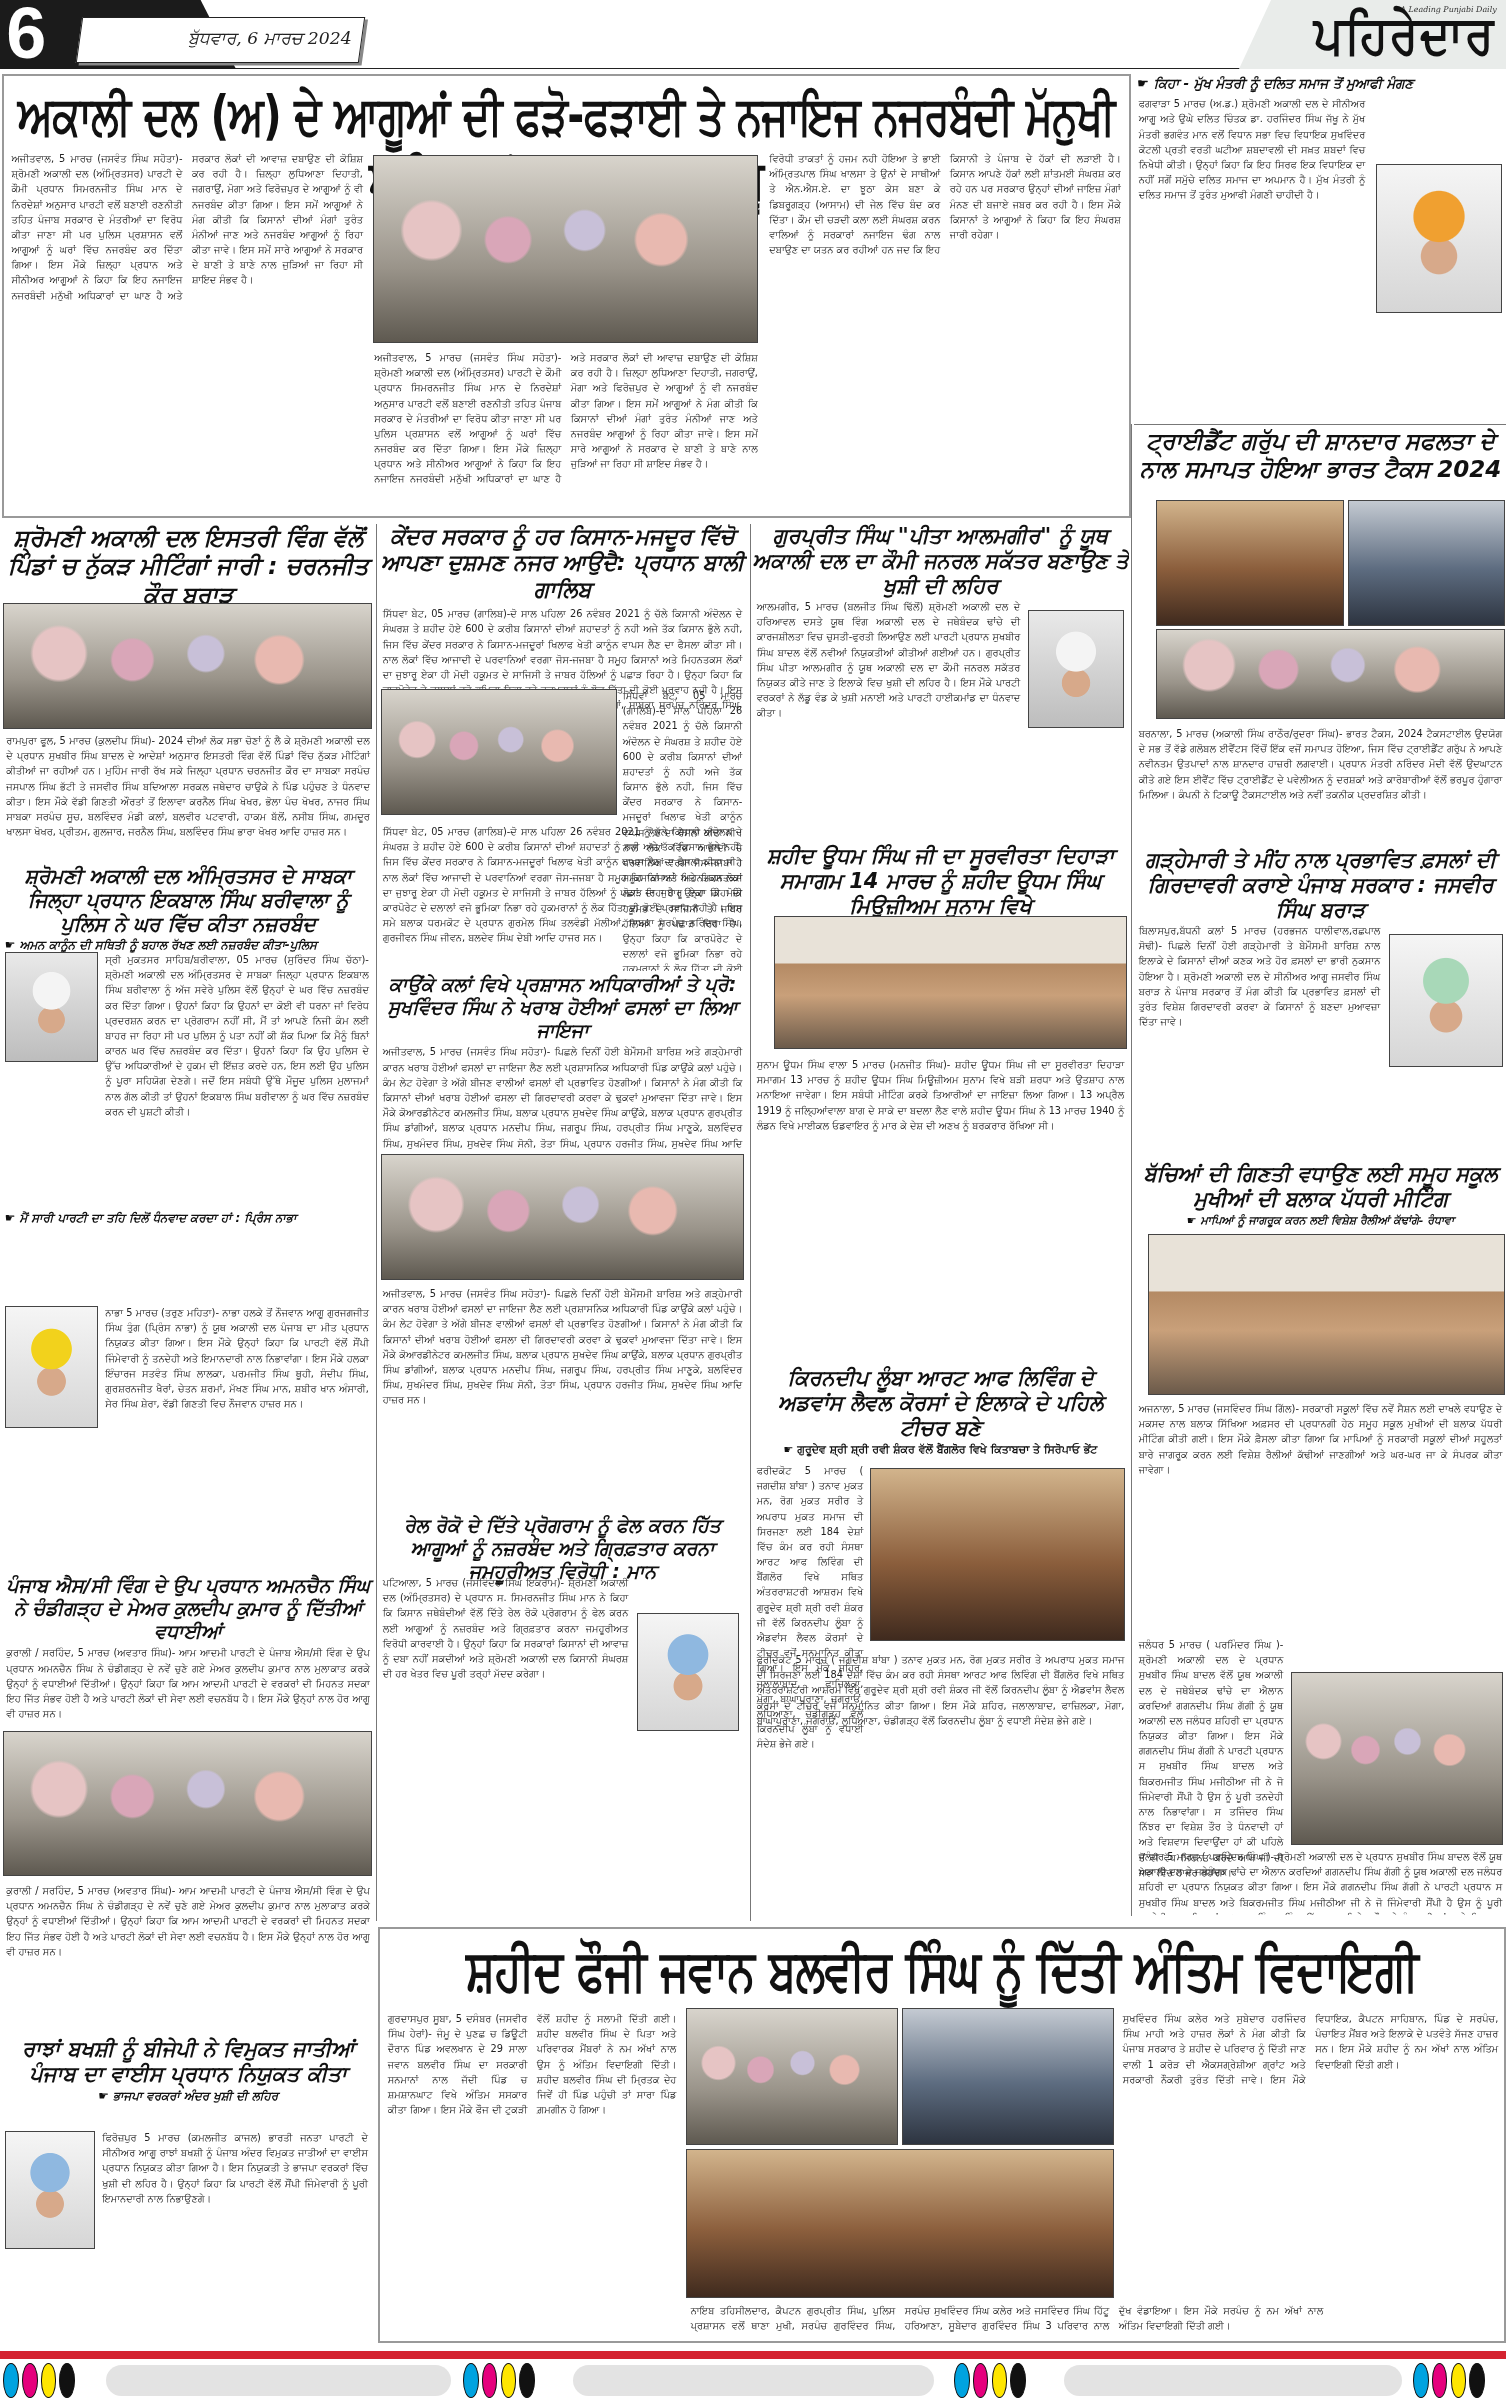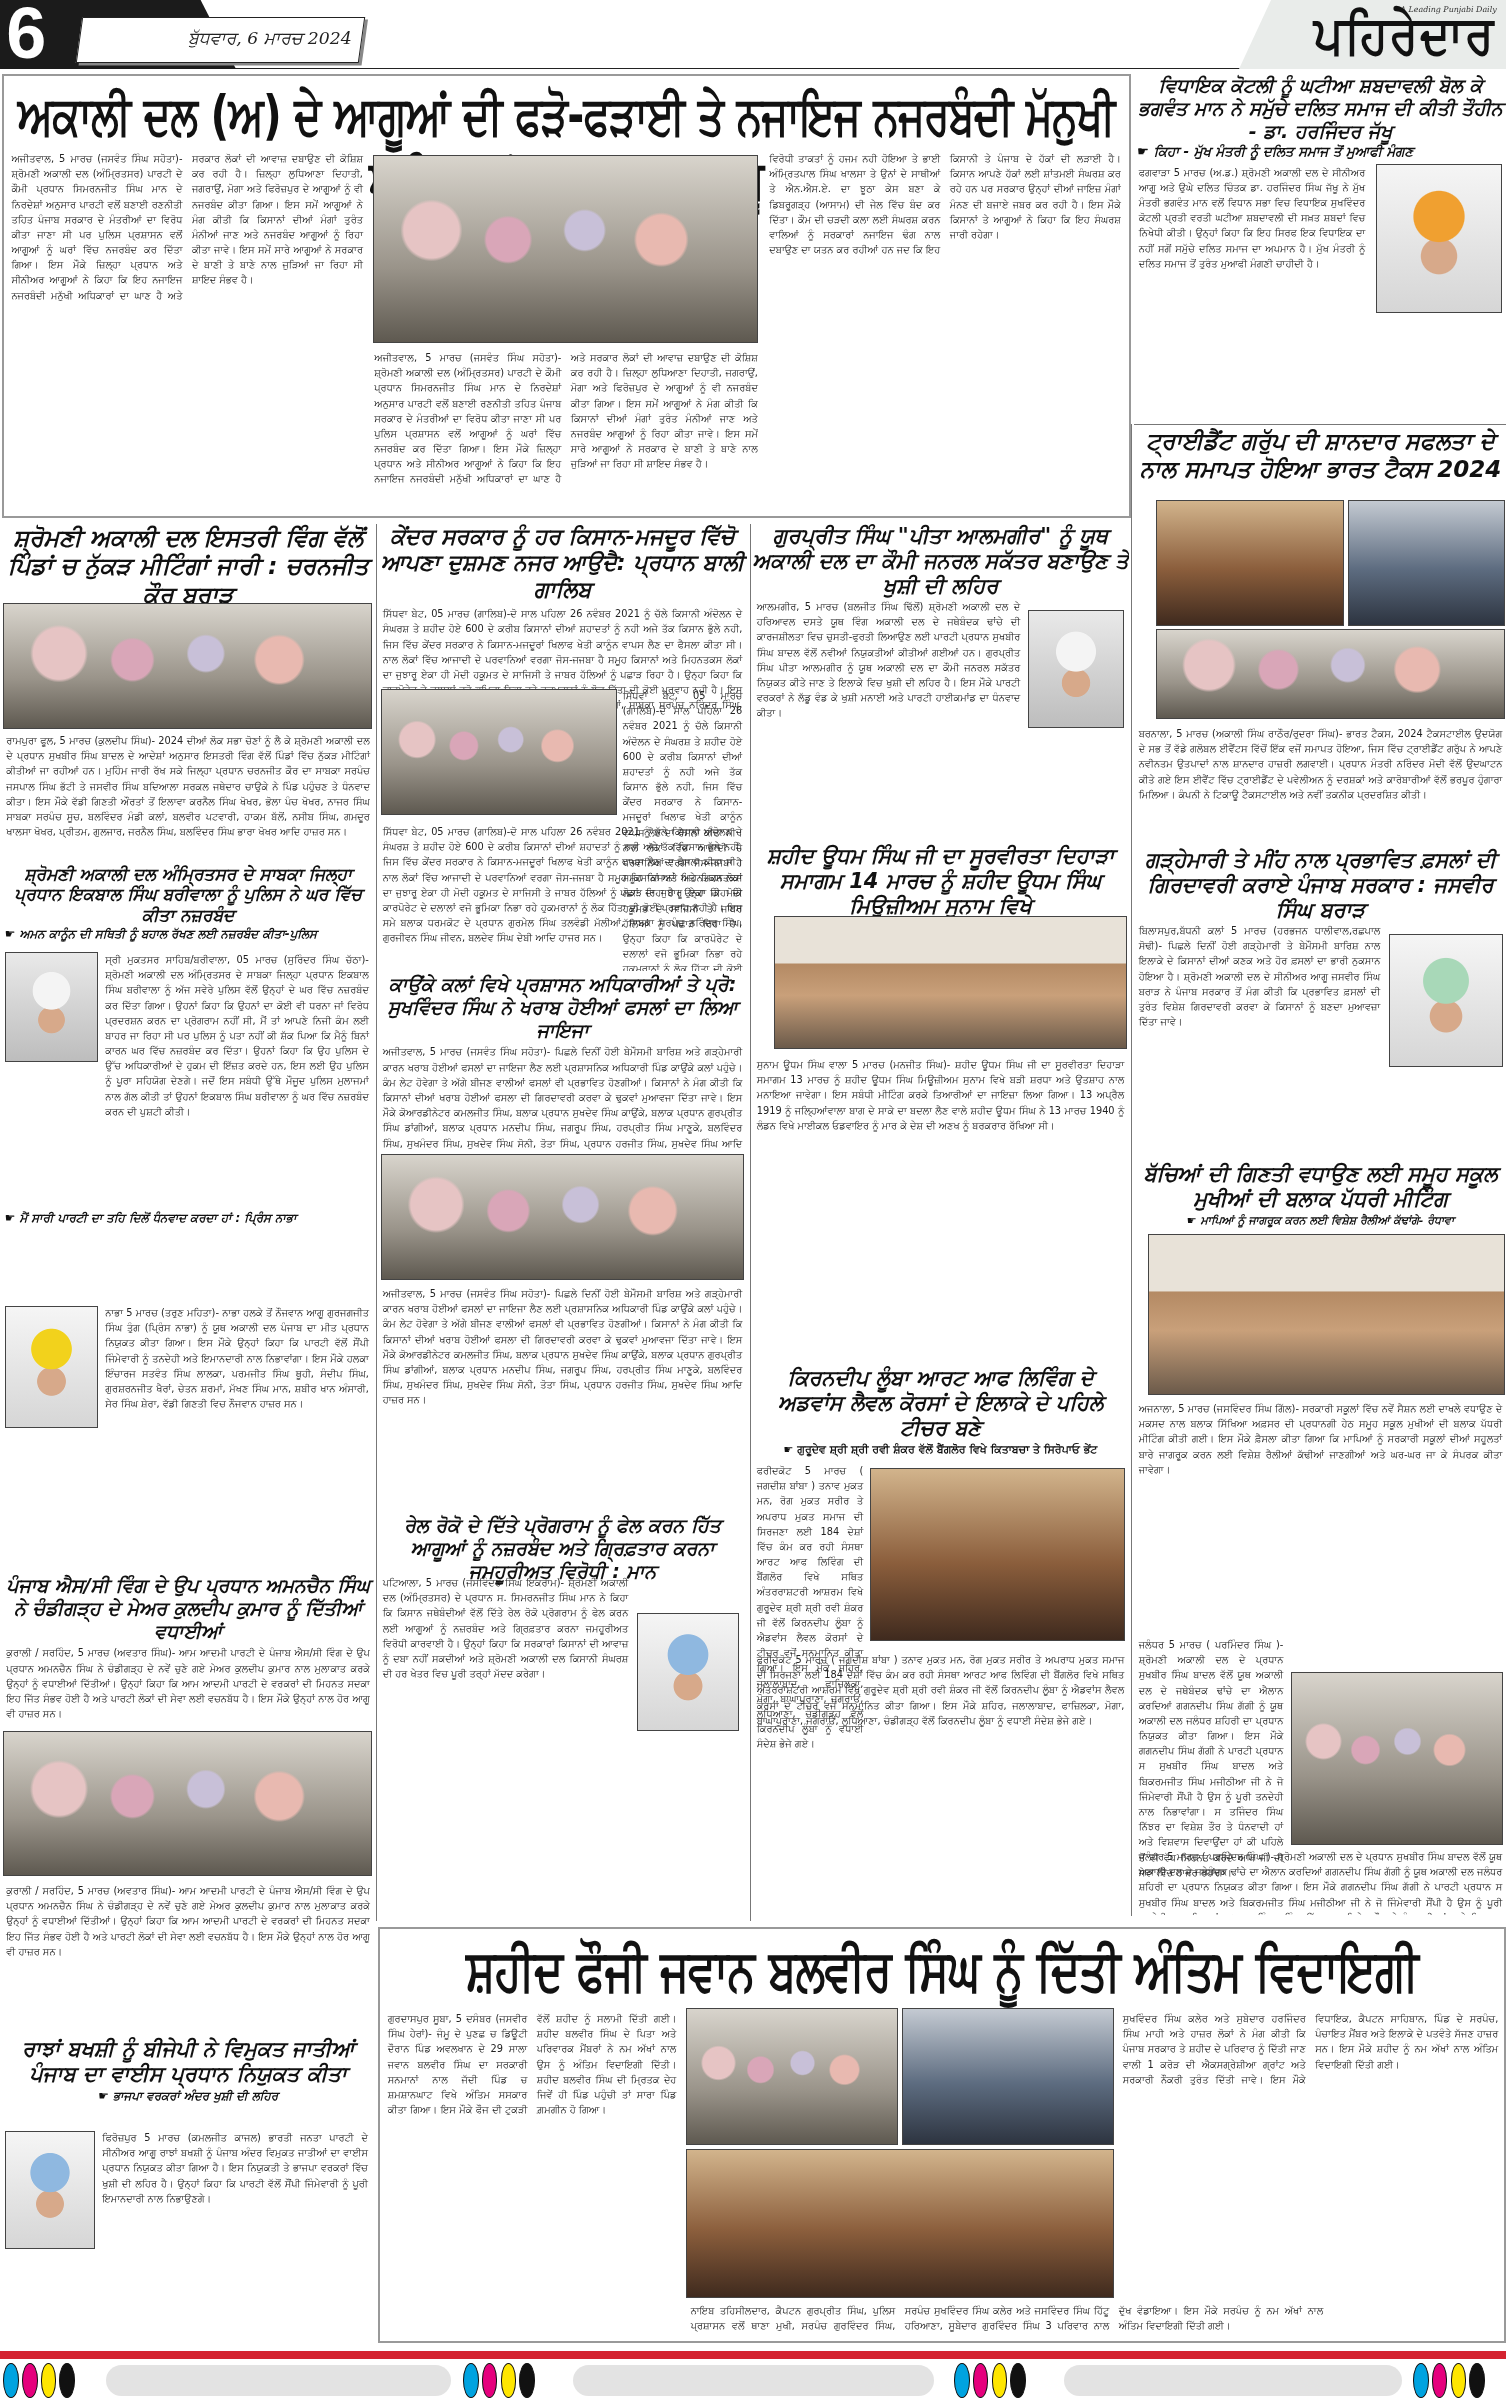--- a/index.html
+++ b/index.html
@@ -66,21 +66,20 @@
 
 <div class="block boxed" style="left:1.6px;top:74px;width:1129px;height:444px;">
   <div class="hl hl-xl" style="margin-top:9.4px;">ਅਕਾਲੀ ਦਲ (ਅ) ਦੇ ਆਗੂਆਂ ਦੀ ਫੜੋ-ਫੜਾਈ ਤੇ ਨਜਾਇਜ ਨਜਰਬੰਦੀ ਮੱਨੁਖੀ ਅਧਿਕਾਰਾਂ ਦਾ ਘਾਣ : ਆਗੂ</div>
   <div class="body cols2" style="position:absolute;left:3.1px;top:72px;width:361px;height:361px;">ਅਜੀਤਵਾਲ, 5 ਮਾਰਚ (ਜਸਵੰਤ ਸਿੰਘ ਸਹੋਤਾ)- ਸ਼੍ਰੋਮਣੀ ਅਕਾਲੀ ਦਲ (ਅੰਮ੍ਰਿਤਸਰ) ਪਾਰਟੀ ਦੇ ਕੌਮੀ ਪ੍ਰਧਾਨ ਸਿਮਰਨਜੀਤ ਸਿੰਘ ਮਾਨ ਦੇ ਨਿਰਦੇਸ਼ਾਂ ਅਨੁਸਾਰ ਪਾਰਟੀ ਵਲੋਂ ਬਣਾਈ ਰਣਨੀਤੀ ਤਹਿਤ ਪੰਜਾਬ ਸਰਕਾਰ ਦੇ ਮੰਤਰੀਆਂ ਦਾ ਵਿਰੋਧ ਕੀਤਾ ਜਾਣਾ ਸੀ ਪਰ ਪੁਲਿਸ ਪ੍ਰਸ਼ਾਸਨ ਵਲੋਂ ਆਗੂਆਂ ਨੂੰ ਘਰਾਂ ਵਿੱਚ ਨਜਰਬੰਦ ਕਰ ਦਿੱਤਾ ਗਿਆ। ਇਸ ਮੌਕੇ ਜ਼ਿਲ੍ਹਾ ਪ੍ਰਧਾਨ ਅਤੇ ਸੀਨੀਅਰ ਆਗੂਆਂ ਨੇ ਕਿਹਾ ਕਿ ਇਹ ਨਜਾਇਜ ਨਜਰਬੰਦੀ ਮਨੁੱਖੀ ਅਧਿਕਾਰਾਂ ਦਾ ਘਾਣ ਹੈ ਅਤੇ ਸਰਕਾਰ ਲੋਕਾਂ ਦੀ ਆਵਾਜ਼ ਦਬਾਉਣ ਦੀ ਕੋਸ਼ਿਸ਼ ਕਰ ਰਹੀ ਹੈ। ਜ਼ਿਲ੍ਹਾ ਲੁਧਿਆਣਾ ਦਿਹਾਤੀ, ਜਗਰਾਉਂ, ਮੋਗਾ ਅਤੇ ਫਿਰੋਜ਼ਪੁਰ ਦੇ ਆਗੂਆਂ ਨੂੰ ਵੀ ਨਜਰਬੰਦ ਕੀਤਾ ਗਿਆ। ਇਸ ਸਮੇਂ ਆਗੂਆਂ ਨੇ ਮੰਗ ਕੀਤੀ ਕਿ ਕਿਸਾਨਾਂ ਦੀਆਂ ਮੰਗਾਂ ਤੁਰੰਤ ਮੰਨੀਆਂ ਜਾਣ ਅਤੇ ਨਜਰਬੰਦ ਆਗੂਆਂ ਨੂੰ ਰਿਹਾ ਕੀਤਾ ਜਾਵੇ। ਇਸ ਸਮੇਂ ਸਾਰੇ ਆਗੂਆਂ ਨੇ ਸਰਕਾਰ ਦੇ ਬਾਣੀ ਤੇ ਬਾਣੇ ਨਾਲ ਜੁੜਿਆਂ ਜਾ ਰਿਹਾ ਸੀ ਸ਼ਾਇਦ ਸੰਭਵ ਹੈ।</div>
   <div class="photo crowd" style="left:369px;top:79px;width:385px;height:188px;"></div>
   <div class="body cols2" style="position:absolute;left:366px;top:271px;width:393px;height:165px;">ਅਜੀਤਵਾਲ, 5 ਮਾਰਚ (ਜਸਵੰਤ ਸਿੰਘ ਸਹੋਤਾ)- ਸ਼੍ਰੋਮਣੀ ਅਕਾਲੀ ਦਲ (ਅੰਮ੍ਰਿਤਸਰ) ਪਾਰਟੀ ਦੇ ਕੌਮੀ ਪ੍ਰਧਾਨ ਸਿਮਰਨਜੀਤ ਸਿੰਘ ਮਾਨ ਦੇ ਨਿਰਦੇਸ਼ਾਂ ਅਨੁਸਾਰ ਪਾਰਟੀ ਵਲੋਂ ਬਣਾਈ ਰਣਨੀਤੀ ਤਹਿਤ ਪੰਜਾਬ ਸਰਕਾਰ ਦੇ ਮੰਤਰੀਆਂ ਦਾ ਵਿਰੋਧ ਕੀਤਾ ਜਾਣਾ ਸੀ ਪਰ ਪੁਲਿਸ ਪ੍ਰਸ਼ਾਸਨ ਵਲੋਂ ਆਗੂਆਂ ਨੂੰ ਘਰਾਂ ਵਿੱਚ ਨਜਰਬੰਦ ਕਰ ਦਿੱਤਾ ਗਿਆ। ਇਸ ਮੌਕੇ ਜ਼ਿਲ੍ਹਾ ਪ੍ਰਧਾਨ ਅਤੇ ਸੀਨੀਅਰ ਆਗੂਆਂ ਨੇ ਕਿਹਾ ਕਿ ਇਹ ਨਜਾਇਜ ਨਜਰਬੰਦੀ ਮਨੁੱਖੀ ਅਧਿਕਾਰਾਂ ਦਾ ਘਾਣ ਹੈ ਅਤੇ ਸਰਕਾਰ ਲੋਕਾਂ ਦੀ ਆਵਾਜ਼ ਦਬਾਉਣ ਦੀ ਕੋਸ਼ਿਸ਼ ਕਰ ਰਹੀ ਹੈ। ਜ਼ਿਲ੍ਹਾ ਲੁਧਿਆਣਾ ਦਿਹਾਤੀ, ਜਗਰਾਉਂ, ਮੋਗਾ ਅਤੇ ਫਿਰੋਜ਼ਪੁਰ ਦੇ ਆਗੂਆਂ ਨੂੰ ਵੀ ਨਜਰਬੰਦ ਕੀਤਾ ਗਿਆ। ਇਸ ਸਮੇਂ ਆਗੂਆਂ ਨੇ ਮੰਗ ਕੀਤੀ ਕਿ ਕਿਸਾਨਾਂ ਦੀਆਂ ਮੰਗਾਂ ਤੁਰੰਤ ਮੰਨੀਆਂ ਜਾਣ ਅਤੇ ਨਜਰਬੰਦ ਆਗੂਆਂ ਨੂੰ ਰਿਹਾ ਕੀਤਾ ਜਾਵੇ। ਇਸ ਸਮੇਂ ਸਾਰੇ ਆਗੂਆਂ ਨੇ ਸਰਕਾਰ ਦੇ ਬਾਣੀ ਤੇ ਬਾਣੇ ਨਾਲ ਜੁੜਿਆਂ ਜਾ ਰਿਹਾ ਸੀ ਸ਼ਾਇਦ ਸੰਭਵ ਹੈ।</div>
   <div class="body cols2" style="position:absolute;left:761px;top:72px;width:361px;height:361px;">ਵਿਰੋਧੀ ਤਾਕਤਾਂ ਨੂੰ ਹਜਮ ਨਹੀ ਹੋਇਆ ਤੇ ਭਾਈ ਅੰਮ੍ਰਿਤਪਾਲ ਸਿੰਘ ਖਾਲਸਾ ਤੇ ਉਨਾਂ ਦੇ ਸਾਥੀਆਂ ਤੇ ਐਨ.ਐਸ.ਏ. ਦਾ ਝੂਠਾ ਕੇਸ ਬਣਾ ਕੇ ਡਿਬਰੂਗੜ੍ਹ (ਆਸਾਮ) ਦੀ ਜੇਲ ਵਿੱਚ ਬੰਦ ਕਰ ਦਿੱਤਾ। ਕੌਮ ਦੀ ਚੜਦੀ ਕਲਾ ਲਈ ਸੰਘਰਸ਼ ਕਰਨ ਵਾਲਿਆਂ ਨੂੰ ਸਰਕਾਰਾਂ ਨਜਾਇਜ ਢੰਗ ਨਾਲ ਦਬਾਉਣ ਦਾ ਯਤਨ ਕਰ ਰਹੀਆਂ ਹਨ ਜਦ ਕਿ ਇਹ ਕਿਸਾਨੀ ਤੇ ਪੰਜਾਬ ਦੇ ਹੱਕਾਂ ਦੀ ਲੜਾਈ ਹੈ। ਕਿਸਾਨ ਆਪਣੇ ਹੱਕਾਂ ਲਈ ਸ਼ਾਂਤਮਈ ਸੰਘਰਸ਼ ਕਰ ਰਹੇ ਹਨ ਪਰ ਸਰਕਾਰ ਉਨ੍ਹਾਂ ਦੀਆਂ ਜਾਇਜ਼ ਮੰਗਾਂ ਮੰਨਣ ਦੀ ਬਜਾਏ ਜਬਰ ਕਰ ਰਹੀ ਹੈ। ਇਸ ਮੌਕੇ ਕਿਸਾਨਾਂ ਤੇ ਆਗੂਆਂ ਨੇ ਕਿਹਾ ਕਿ ਇਹ ਸੰਘਰਸ਼ ਜਾਰੀ ਰਹੇਗਾ।</div>
 </div>
 
 <div class="block" style="left:1134px;top:74px;width:373px;height:345px;">
-  <div class="hl hl-m" style="font-size:19px;">ਵਿਧਾਇਕ ਕੋਟਲੀ ਨੂੰ ਘਟੀਆ ਸ਼ਬਦਾਵਲੀ ਬੋਲ ਕੇ ਭਗਵੰਤ ਮਾਨ ਨੇ ਸਮੁੱਚੇ ਦਲਿਤ ਸਮਾਜ ਦੀ ਕੀਤੀ ਤੌਹੀਨ - ਡਾ. ਹਰਜਿੰਦਰ ਜੱਖੂ</div>
   <div class="sub">ਕਿਹਾ - ਮੁੱਖ ਮੰਤਰੀ ਨੂੰ ਦਲਿਤ ਸਮਾਜ ਤੋਂ ਮੁਆਫੀ ਮੰਗਣ</div>
   <div class="body" style="width:236px;height:236px;">ਫਗਵਾੜਾ 5 ਮਾਰਚ (ਅ.ਡ.) ਸ਼੍ਰੋਮਣੀ ਅਕਾਲੀ ਦਲ ਦੇ ਸੀਨੀਅਰ ਆਗੂ ਅਤੇ ਉਘੇ ਦਲਿਤ ਚਿੰਤਕ ਡਾ. ਹਰਜਿੰਦਰ ਸਿੰਘ ਜੱਖੂ ਨੇ ਮੁੱਖ ਮੰਤਰੀ ਭਗਵੰਤ ਮਾਨ ਵਲੋਂ ਵਿਧਾਨ ਸਭਾ ਵਿਚ ਵਿਧਾਇਕ ਸੁਖਵਿੰਦਰ ਕੋਟਲੀ ਪ੍ਰਤੀ ਵਰਤੀ ਘਟੀਆ ਸ਼ਬਦਾਵਲੀ ਦੀ ਸਖ਼ਤ ਸ਼ਬਦਾਂ ਵਿਚ ਨਿਖੇਧੀ ਕੀਤੀ। ਉਨ੍ਹਾਂ ਕਿਹਾ ਕਿ ਇਹ ਸਿਰਫ ਇਕ ਵਿਧਾਇਕ ਦਾ ਨਹੀਂ ਸਗੋਂ ਸਮੁੱਚੇ ਦਲਿਤ ਸਮਾਜ ਦਾ ਅਪਮਾਨ ਹੈ। ਮੁੱਖ ਮੰਤਰੀ ਨੂੰ ਦਲਿਤ ਸਮਾਜ ਤੋਂ ਤੁਰੰਤ ਮੁਆਫੀ ਮੰਗਣੀ ਚਾਹੀਦੀ ਹੈ।</div>
   <div class="photo portrait-orange" style="left:242px;top:90px;width:126px;height:149px;"></div>
 </div>
 <div class="hrule" style="left:1134px;top:424px;width:373px;"></div>
 
 <div class="block" style="left:1134px;top:428px;width:373px;height:408px;">
   <div class="hl hl-l" style="font-size:23px;">ਟ੍ਰਾਈਡੈਂਟ ਗਰੁੱਪ ਦੀ ਸ਼ਾਨਦਾਰ ਸਫਲਤਾ ਦੇ ਨਾਲ ਸਮਾਪਤ ਹੋਇਆ ਭਾਰਤ ਟੈਕਸ 2024</div>
   <div class="photo warm" style="left:22px;top:72px;width:188px;height:126px;"></div>
   <div class="photo blue" style="left:214px;top:72px;width:157px;height:126px;"></div>
@@ -88,21 +87,21 @@
   <div class="body" style="position:absolute;left:0;top:295px;width:373px;height:113px;">ਬਰਨਾਲਾ, 5 ਮਾਰਚ (ਅਕਾਲੀ ਸਿੰਘ ਰਾਠੌਰ/ਰੁਦਰਾ ਸਿੰਘ)- ਭਾਰਤ ਟੈਕਸ, 2024 ਟੈਕਸਟਾਈਲ ਉਦਯੋਗ ਦੇ ਸਭ ਤੋਂ ਵੱਡੇ ਗਲੋਬਲ ਈਵੈਂਟਸ ਵਿੱਚੋਂ ਇੱਕ ਵਜੋਂ ਸਮਾਪਤ ਹੋਇਆ, ਜਿਸ ਵਿੱਚ ਟ੍ਰਾਈਡੈਂਟ ਗਰੁੱਪ ਨੇ ਆਪਣੇ ਨਵੀਨਤਮ ਉਤਪਾਦਾਂ ਨਾਲ ਸ਼ਾਨਦਾਰ ਹਾਜ਼ਰੀ ਲਗਵਾਈ। ਪ੍ਰਧਾਨ ਮੰਤਰੀ ਨਰਿੰਦਰ ਮੋਦੀ ਵੱਲੋਂ ਉਦਘਾਟਨ ਕੀਤੇ ਗਏ ਇਸ ਈਵੈਂਟ ਵਿੱਚ ਟ੍ਰਾਈਡੈਂਟ ਦੇ ਪਵੇਲੀਅਨ ਨੂੰ ਦਰਸ਼ਕਾਂ ਅਤੇ ਕਾਰੋਬਾਰੀਆਂ ਵੱਲੋਂ ਭਰਪੂਰ ਹੁੰਗਾਰਾ ਮਿਲਿਆ। ਕੰਪਨੀ ਨੇ ਟਿਕਾਊ ਟੈਕਸਟਾਈਲ ਅਤੇ ਨਵੀਂ ਤਕਨੀਕ ਪ੍ਰਦਰਸ਼ਿਤ ਕੀਤੀ।</div>
 </div>
 
 <div class="block" style="left:1.6px;top:524px;width:373px;height:338px;">
   <div class="hl hl-l" style="font-size:23.6px;">ਸ਼੍ਰੋਮਣੀ ਅਕਾਲੀ ਦਲ ਇਸਤਰੀ ਵਿੰਗ ਵੱਲੋਂ ਪਿੰਡਾਂ ਚ ਨੁੱਕੜ ਮੀਟਿੰਗਾਂ ਜਾਰੀ : ਚਰਨਜੀਤ ਕੌਰ ਬਰਾੜ</div>
   <div class="photo crowd" style="left:1.6px;top:79px;width:369px;height:126px;"></div>
   <div class="body" style="position:absolute;left:0;top:206px;width:373px;height:132px;">ਰਾਮਪੁਰਾ ਫੂਲ, 5 ਮਾਰਚ (ਕੁਲਦੀਪ ਸਿੰਘ)- 2024 ਦੀਆਂ ਲੋਕ ਸਭਾ ਚੋਣਾਂ ਨੂੰ ਲੈ ਕੇ ਸ਼੍ਰੋਮਣੀ ਅਕਾਲੀ ਦਲ ਦੇ ਪ੍ਰਧਾਨ ਸੁਖਬੀਰ ਸਿੰਘ ਬਾਦਲ ਦੇ ਆਦੇਸ਼ਾਂ ਅਨੁਸਾਰ ਇਸਤਰੀ ਵਿੰਗ ਵੱਲੋਂ ਪਿੰਡਾਂ ਵਿੱਚ ਨੁੱਕੜ ਮੀਟਿੰਗਾਂ ਕੀਤੀਆਂ ਜਾ ਰਹੀਆਂ ਹਨ। ਮੁਹਿੰਮ ਜਾਰੀ ਰੱਖ ਸਕੇ ਜਿਲ੍ਹਾ ਪ੍ਰਧਾਨ ਚਰਨਜੀਤ ਕੌਰ ਦਾ ਸਾਬਕਾ ਸਰਪੰਚ ਜਸਪਾਲ ਸਿੰਘ ਭੱਟੀ ਤੇ ਜਸਵੀਰ ਸਿੰਘ ਬਦਿਆਲਾ ਸਰਕਲ ਜਥੇਦਾਰ ਚਾਉਕੇ ਨੇ ਪਿੰਡ ਪਹੁੰਚਣ ਤੇ ਧੰਨਵਾਦ ਕੀਤਾ। ਇਸ ਮੌਕੇ ਵੱਡੀ ਗਿਣਤੀ ਔਰਤਾਂ ਤੋਂ ਇਲਾਵਾ ਕਰਨੈਲ ਸਿੰਘ ਖੋਖਰ, ਭੋਲਾ ਪੰਚ ਖੋਖਰ, ਨਾਜਰ ਸਿੰਘ ਸਾਬਕਾ ਸਰਪੰਚ ਸੂਚ, ਬਲਵਿੰਦਰ ਮੰਡੀ ਕਲਾਂ, ਬਲਵੀਰ ਪਟਵਾਰੀ, ਹਾਕਮ ਬੱਲੋਂ, ਨਸੀਬ ਸਿੰਘ, ਗਮਦੂਰ ਖਾਲਸਾ ਖੋਖਰ, ਪ੍ਰੀਤਮ, ਗੁਲਜਾਰ, ਜਰਨੈਲ ਸਿੰਘ, ਬਲਵਿੰਦਰ ਸਿੰਘ ਭਾਰਾ ਖੋਖਰ ਆਦਿ ਹਾਜ਼ਰ ਸਨ।</div>
 </div>
 
 <div class="block" style="left:1.6px;top:864px;width:373px;height:349px;">
-  <div class="hl hl-m" style="font-size:17px;text-align:center;">ਸ਼੍ਰੋਮਣੀ ਅਕਾਲੀ ਦਲ ਅੰਮ੍ਰਿਤਸਰ ਦੇ ਸਾਬਕਾ ਜਿਲ੍ਹਾ ਪ੍ਰਧਾਨ ਇਕਬਾਲ ਸਿੰਘ ਬਰੀਵਾਲਾ ਨੂੰ ਪੁਲਿਸ ਨੇ ਘਰ ਵਿੱਚ ਕੀਤਾ ਨਜ਼ਰਬੰਦ</div>
+  <div class="hl hl-m" style="font-size:20px;text-align:center;">ਸ਼੍ਰੋਮਣੀ ਅਕਾਲੀ ਦਲ ਅੰਮ੍ਰਿਤਸਰ ਦੇ ਸਾਬਕਾ ਜਿਲ੍ਹਾ ਪ੍ਰਧਾਨ ਇਕਬਾਲ ਸਿੰਘ ਬਰੀਵਾਲਾ ਨੂੰ ਪੁਲਿਸ ਨੇ ਘਰ ਵਿੱਚ ਕੀਤਾ ਨਜ਼ਰਬੰਦ</div>
   <div class="sub" style="font-size:11.8px;">ਅਮਨ ਕਾਨੂੰਨ ਦੀ ਸਥਿਤੀ ਨੂੰ ਬਹਾਲ ਰੱਖਣ ਲਈ ਨਜ਼ਰਬੰਦ ਕੀਤਾ-ਪੁਲਿਸ</div>
   <div class="photo portrait-white" style="left:3.1px;top:88px;width:93px;height:110px;"></div>
   <div class="body" style="position:absolute;left:99px;top:85px;width:273px;height:265px;">ਸ੍ਰੀ ਮੁਕਤਸਰ ਸਾਹਿਬ/ਬਰੀਵਾਲਾ, 05 ਮਾਰਚ (ਸੁਰਿੰਦਰ ਸਿੰਘ ਚੱਠਾ)- ਸ਼੍ਰੋਮਣੀ ਅਕਾਲੀ ਦਲ ਅੰਮ੍ਰਿਤਸਰ ਦੇ ਸਾਬਕਾ ਜਿਲ੍ਹਾ ਪ੍ਰਧਾਨ ਇਕਬਾਲ ਸਿੰਘ ਬਰੀਵਾਲਾ ਨੂੰ ਅੱਜ ਸਵੇਰੇ ਪੁਲਿਸ ਵੱਲੋਂ ਉਨ੍ਹਾਂ ਦੇ ਘਰ ਵਿੱਚ ਨਜ਼ਰਬੰਦ ਕਰ ਦਿੱਤਾ ਗਿਆ। ਉਹਨਾਂ ਕਿਹਾ ਕਿ ਉਹਨਾਂ ਦਾ ਕੋਈ ਵੀ ਧਰਨਾ ਜਾਂ ਵਿਰੋਧ ਪ੍ਰਦਰਸ਼ਨ ਕਰਨ ਦਾ ਪ੍ਰੋਗਰਾਮ ਨਹੀਂ ਸੀ, ਮੈਂ ਤਾਂ ਆਪਣੇ ਨਿਜੀ ਕੰਮ ਲਈ ਬਾਹਰ ਜਾ ਰਿਹਾ ਸੀ ਪਰ ਪੁਲਿਸ ਨੂੰ ਪਤਾ ਨਹੀਂ ਕੀ ਸ਼ੱਕ ਪਿਆ ਕਿ ਮੈਨੂੰ ਬਿਨਾਂ ਕਾਰਨ ਘਰ ਵਿੱਚ ਨਜ਼ਰਬੰਦ ਕਰ ਦਿੱਤਾ। ਉਹਨਾਂ ਕਿਹਾ ਕਿ ਉਹ ਪੁਲਿਸ ਦੇ ਉੱਚ ਅਧਿਕਾਰੀਆਂ ਦੇ ਹੁਕਮ ਦੀ ਇੱਜ਼ਤ ਕਰਦੇ ਹਨ, ਇਸ ਲਈ ਉਹ ਪੁਲਿਸ ਨੂੰ ਪੂਰਾ ਸਹਿਯੋਗ ਦੇਣਗੇ। ਜਦੋਂ ਇਸ ਸਬੰਧੀ ਉੱਥੇ ਮੌਜੂਦ ਪੁਲਿਸ ਮੁਲਾਜਮਾਂ ਨਾਲ ਗੱਲ ਕੀਤੀ ਤਾਂ ਉਹਨਾਂ ਇਕਬਾਲ ਸਿੰਘ ਬਰੀਵਾਲਾ ਨੂੰ ਘਰ ਵਿੱਚ ਨਜ਼ਰਬੰਦ ਕਰਨ ਦੀ ਪੁਸ਼ਟੀ ਕੀਤੀ।</div>
 </div>
 
 <div class="block" style="left:1.6px;top:1209px;width:373px;height:349px;">
   <div class="sub" style="font-size:11.8px;">ਮੈਂ ਸਾਰੀ ਪਾਰਟੀ ਦਾ ਤਹਿ ਦਿਲੋਂ ਧੰਨਵਾਦ ਕਰਦਾ ਹਾਂ : ਪ੍ਰਿੰਸ ਨਾਭਾ</div>
   <div class="photo portrait-yellow" style="left:3.1px;top:97px;width:93px;height:122px;"></div>
   <div class="body" style="position:absolute;left:99px;top:93px;width:273px;height:257px;">ਨਾਭਾ 5 ਮਾਰਚ (ਤਰੁਣ ਮਹਿਤਾ)- ਨਾਭਾ ਹਲਕੇ ਤੋਂ ਨੌਜਵਾਨ ਆਗੂ ਗੁਰਜਗਜੀਤ ਸਿੰਘ ਤੁੰਗ (ਪ੍ਰਿੰਸ ਨਾਭਾ) ਨੂੰ ਯੂਥ ਅਕਾਲੀ ਦਲ ਪੰਜਾਬ ਦਾ ਮੀਤ ਪ੍ਰਧਾਨ ਨਿਯੁਕਤ ਕੀਤਾ ਗਿਆ। ਇਸ ਮੌਕੇ ਉਨ੍ਹਾਂ ਕਿਹਾ ਕਿ ਪਾਰਟੀ ਵੱਲੋਂ ਸੌਂਪੀ ਜਿੰਮੇਵਾਰੀ ਨੂੰ ਤਨਦੇਹੀ ਅਤੇ ਇਮਾਨਦਾਰੀ ਨਾਲ ਨਿਭਾਵਾਂਗਾ। ਇਸ ਮੌਕੇ ਹਲਕਾ ਇੰਚਾਰਜ ਸਤਵੰਤ ਸਿੰਘ ਲਾਲਕਾ, ਪਰਮਜੀਤ ਸਿੰਘ ਥੂਹੀ, ਸੰਦੀਪ ਸਿੰਘ, ਗੁਰਸ਼ਰਨਜੀਤ ਖੈਰਾਂ, ਚੇਤਨ ਸ਼ਰਮਾਂ, ਮੱਖਣ ਸਿੰਘ ਮਾਨ, ਸ਼ਬੀਰ ਖਾਨ ਅੰਸਾਰੀ, ਸੇਰ ਸਿੰਘ ਸ਼ੇਰਾ, ਵੱਡੀ ਗਿਣਤੀ ਵਿਚ ਨੌਜਵਾਨ ਹਾਜ਼ਰ ਸਨ।</div>
 </div>

